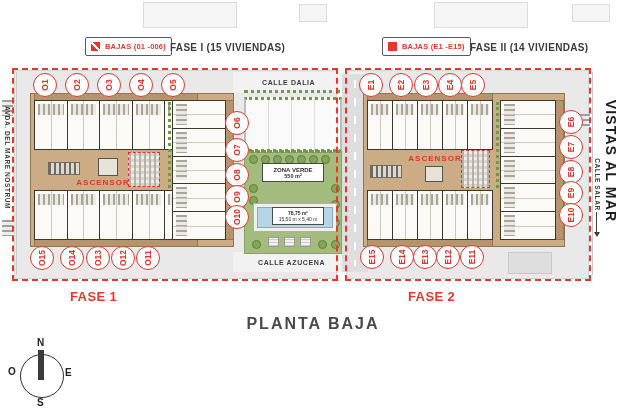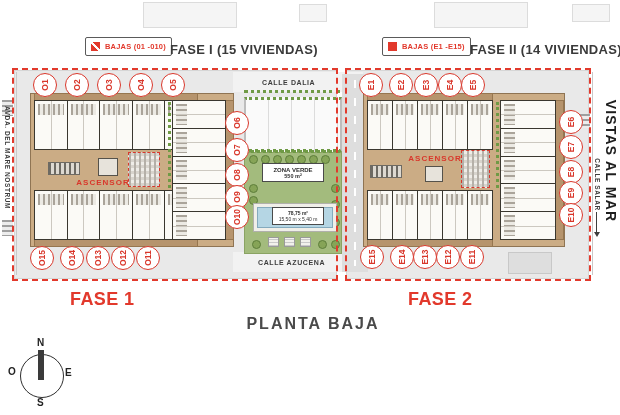--- a/index.html
+++ b/index.html
@@ -8,21 +8,21 @@
   .abs{position:absolute;}
   
   .ghost{background:#f5f5f5;border:1px solid #dcdcdc;}
   
   .lgbox{display:flex;align-items:center;gap:5px;background:#fff;border:1px solid #5a5a5a;
          border-radius:2px;padding:0 5px;height:17px;}
   .lgswatch{width:9px;height:9px;background:#e2392c;flex:0 0 auto;
             background-image:linear-gradient(45deg,transparent 42%,#ffffff 42%,#ffffff 58%,transparent 58%);}
   .lgswatch.solid{background-image:none;}
   .lgtext{font-size:7.5px;font-weight:bold;color:#e2392c;white-space:nowrap;letter-spacing:.2px;}
-  .lgtitle{font-size:13px;font-weight:bold;color:#3a3a3a;white-space:nowrap;letter-spacing:.3px;}
+  .lgtitle{font-size:10px;font-weight:bold;color:#3a3a3a;white-space:nowrap;letter-spacing:.3px;}
   
   .pav{background:#e9e9e9;border:1px solid #d6d6d6;}
   .road{background:#dedede;}
   .roadline{background:repeating-linear-gradient(180deg,#ffffff 0 8px,transparent 8px 18px);}
   .xwalk{background:repeating-linear-gradient(180deg,#9f9f9f 0 2px,#ededed 2px 5px);}
   .curb{background:#c9c9c9;}
   .dashed-rect{border:2px dashed #e2392c;z-index:25;pointer-events:none;}
   
   .bldg{background:#cbac85;border:1px solid #8f7453;}
   .terr{background:#b6946d;border:1px solid #96764f;}
@@ -60,41 +60,41 @@
       display:flex;align-items:center;justify-content:center;z-index:30;box-sizing:border-box;}
   .uc span{transform:rotate(-90deg);font-size:8.5px;font-weight:bold;color:#d9372b;white-space:nowrap;}
   
   .stx{font-size:7px;color:#3d3d3d;font-weight:600;letter-spacing:.6px;white-space:nowrap;z-index:20;}
   .vrot{transform:rotate(90deg);transform-origin:center;text-align:center;}
   .seafront{font-size:14px;font-weight:bold;color:#1e1e1e;letter-spacing:1.2px;}
   .arrowline{width:1px;background:#3d3d3d;}
   .arrowhead{width:0;height:0;border-left:3px solid transparent;border-right:3px solid transparent;
              border-top:5px solid #3d3d3d;}
   
-  .fase{font-size:18px;font-weight:bold;color:#e2392c;letter-spacing:.4px;z-index:35;}
+  .fase{font-size:13px;font-weight:bold;color:#e2392c;letter-spacing:.4px;z-index:35;}
   .title{font-size:16px;font-weight:bold;color:#4a4a4a;letter-spacing:2px;text-align:center;z-index:35;}
   
   .cring{width:42px;height:42px;border:1.5px solid #2f2f2f;border-radius:50%;background:#fff;}
   .cneedle{width:6px;background:#3a3a3a;}
   .clab{font-size:10px;font-weight:bold;color:#222;}
   .street-band{background:#f2f2f2;}
 </style>
 </head>
 <body>
 
 <div class="stage">
 
   <div class="abs ghost" style="left:143px;top:2px;width:92px;height:24px;"></div>
   <div class="abs ghost" style="left:299px;top:4px;width:26px;height:16px;"></div>
   <div class="abs ghost" style="left:434px;top:2px;width:92px;height:24px;"></div>
   <div class="abs ghost" style="left:572px;top:4px;width:36px;height:16px;"></div>
 
   <div class="abs lgbox" style="left:85px;top:37px;">
     <span class="lgswatch"></span>
-    <span class="lgtext">BAJAS (01 -010)</span>
+    <span class="lgtext">BAJAS (01 -006)</span>
   </div>
   <div class="abs lgtitle" style="left:170px;top:42px;">FASE I (15 VIVIENDAS)</div>
   <div class="abs lgbox" style="left:382px;top:37px;">
     <span class="lgswatch solid"></span>
     <span class="lgtext">BAJAS (E1 -E15)</span>
   </div>
   <div class="abs lgtitle" style="left:470px;top:42px;">FASE II (14 VIVIENDAS)</div>
 
   <div class="abs pav" style="left:14px;top:70px;width:321px;height:207px;"></div>
   <div class="abs pav" style="left:346px;top:70px;width:241px;height:207px;"></div>

